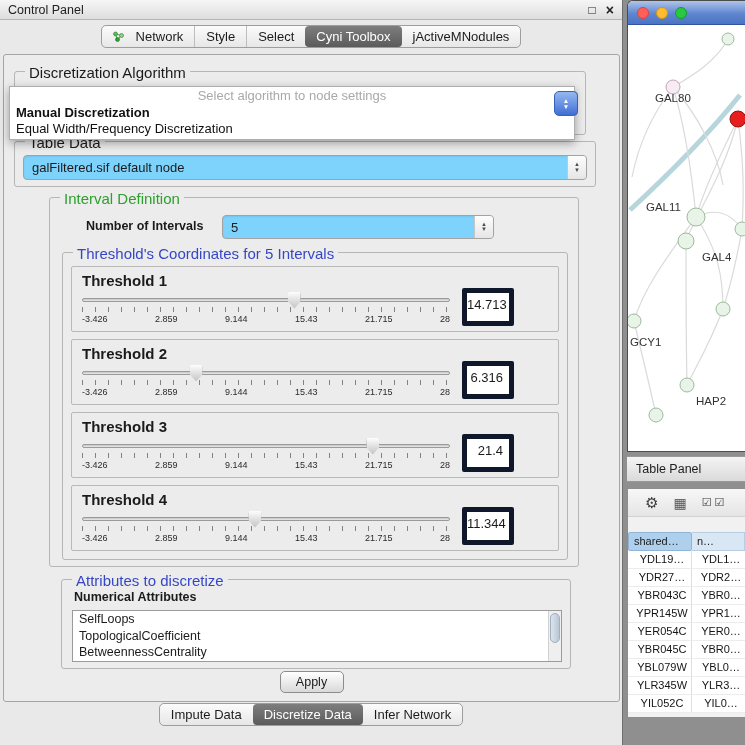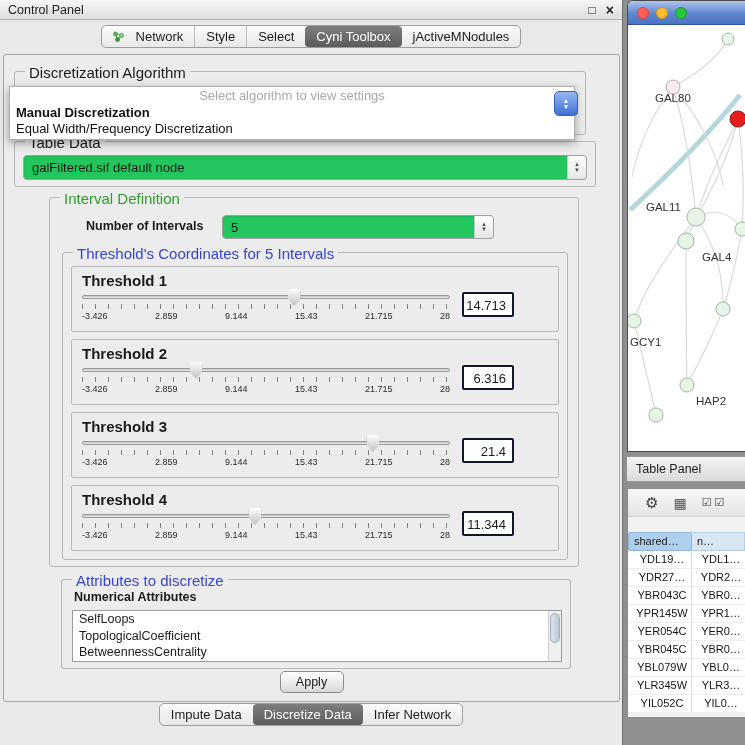--- a/index.html
+++ b/index.html
@@ -32,21 +32,21 @@
 
   .main-panel{position:absolute;left:3px;top:54px;width:617px;height:648px;background:#ececec;border:1px solid #a5a5a5;border-radius:3px;}
 
   
   .group{position:absolute;border:1px solid #b6b6b6;border-radius:3px;}
   .legend{position:absolute;top:-8px;left:10px;background:#ececec;padding:0 4px;font-size:15px;color:#1b1b1b;white-space:nowrap;}
   .legend.green{color:#2da02d;}
   .legend.blue{color:#3647c6;}
 
   
-  .combo{position:absolute;background:#22c55e;border:1px solid #a2a2a2;border-radius:4px;display:flex;align-items:center;padding-left:8px;font-size:13px;box-shadow:inset 0 1px 2px rgba(0,0,0,0.07);}
+  .combo{position:absolute;background:#7dd3fc;border:1px solid #a2a2a2;border-radius:4px;display:flex;align-items:center;padding-left:8px;font-size:13px;box-shadow:inset 0 1px 2px rgba(0,0,0,0.07);}
   .combo .combo-value{flex:1;overflow:hidden;white-space:nowrap;}
   .stepper{position:absolute;right:0;top:0;bottom:0;width:19px;border-left:1px solid #c6c6c6;display:flex;flex-direction:column;align-items:center;justify-content:center;color:#4c4c4c;font-size:6px;line-height:5.5px;background:linear-gradient(#fdfdfd,#e6e6e6);border-radius:0 3px 3px 0;}
 
   
   .algo-group{left:10px;top:16px;width:572px;height:64px;}
   .algo-combo{left:16px;top:36px;width:558px;height:25px;z-index:5;}
   .blue-cap{position:absolute;left:550px;top:36px;width:24px;height:25px;z-index:40;background:linear-gradient(#96b8f1,#3f6fd5);border:1px solid #3a62b4;border-radius:5px;display:flex;flex-direction:column;align-items:center;justify-content:center;color:#fff;font-size:6.5px;line-height:6px;}
   .popup{position:absolute;left:5px;top:31px;width:566px;height:54px;background:#fff;border:1px solid #aeaeae;box-shadow:0 3px 9px rgba(0,0,0,0.35);z-index:30;font-size:13px;}
   .popup .ph{color:#a9a9a9;text-align:center;height:18px;line-height:18px;}
   .popup .opt{height:16px;line-height:16px;padding-left:6px;color:#111;}
@@ -63,21 +63,21 @@
   .thresholds-group{left:12px;top:54px;width:506px;height:308px;padding:13px 8px 0 8px;}
 
   .threshold-panel{border:1px solid #b9b9b9;border-radius:2px;height:66px;margin-bottom:7px;padding:5px 10px 3px 10px;}
   .th-label{font-weight:bold;font-size:15px;height:16px;}
   .th-row{display:flex;align-items:center;}
   .slider-area{flex:1;position:relative;padding-top:7px;}
   .slider-track{height:4px;background:linear-gradient(#c3c3c3,#ececec);border:1px solid #9a9a9a;border-radius:3px;}
   .slider-thumb{position:absolute;top:1px;width:13px;height:17px;transform:translateX(-50%);background:linear-gradient(#fdfdfd,#c2c2c2);clip-path:polygon(10% 0,90% 0,100% 14%,100% 58%,50% 100%,0 58%,0 14%);filter:drop-shadow(0 0 0.6px #6e6e6e);z-index:2;}
   .tick-row{height:5px;margin-top:5px;background-image:repeating-linear-gradient(to right,#828282 0,#828282 1px,transparent 1px,transparent 13px);background-size:13px 100%;}
   .scale-row{display:flex;justify-content:space-between;font-size:9px;color:#2a2a2a;margin-top:2px;}
-  .value-box{width:52px;height:25px;margin-left:12px;margin-right:34px;background:#fff;border:2px solid #0f172a;border-radius:2px;font-size:13px;line-height:23px;text-align:right;padding-right:6px;align-self:center;}
+  .value-box{width:52px;height:38px;margin-left:12px;margin-right:34px;background:#fff;border:5px solid #0f172a;border-radius:2px;font-size:13px;line-height:23px;text-align:right;padding-right:6px;align-self:center;}
 
   
   .attr-group{left:57px;top:524px;width:510px;height:90px;}
   .attr-title{position:absolute;left:12px;top:10px;font-weight:bold;font-size:12.5px;}
   .listbox{position:absolute;left:10px;top:30px;width:490px;height:52px;background:#fff;border:1px solid #9b9b9b;overflow:hidden;}
   .list-item{font-size:12.5px;line-height:16.5px;padding-left:6px;white-space:nowrap;}
   .vscroll{position:absolute;right:0;top:0;bottom:0;width:13px;background:#efefef;border-left:1px solid #d2d2d2;}
   .vthumb{position:absolute;left:1px;right:1px;top:2px;height:30px;background:linear-gradient(90deg,#dbe4ec,#b9c8d6);border:1px solid #9fb0c0;border-radius:6px;}
 
   .apply-btn{position:absolute;left:50%;top:616px;transform:translateX(-50%);width:64px;height:22px;background:linear-gradient(#ffffff,#d9d9d9);border:1px solid #8c8c8c;border-radius:5px;text-align:center;line-height:20px;font-size:12.5px;cursor:default;}
@@ -154,21 +154,21 @@
     <div class="group algo-group">
       <span class="legend">Discretization Algorithm</span>
     </div>
     <div class="combo algo-combo"></div>
     <div class="blue-cap">
       <span>▲</span>
       <span>▼</span>
     </div>
 
     <div class="popup">
-      <div class="ph">Select algorithm to view settings</div>
+      <div class="ph">Select algorithm to node settings</div>
       <div class="opt bold">Manual Discretization</div>
       <div class="opt">Equal Width/Frequency Discretization</div>
     </div>
 
     <div class="group tdata-group">
       <span class="legend">Table Data</span>
       <div class="combo tdata-combo">
         <span class="combo-value">galFiltered.sif default node</span>
         <span class="stepper">
             <span>▲</span>

